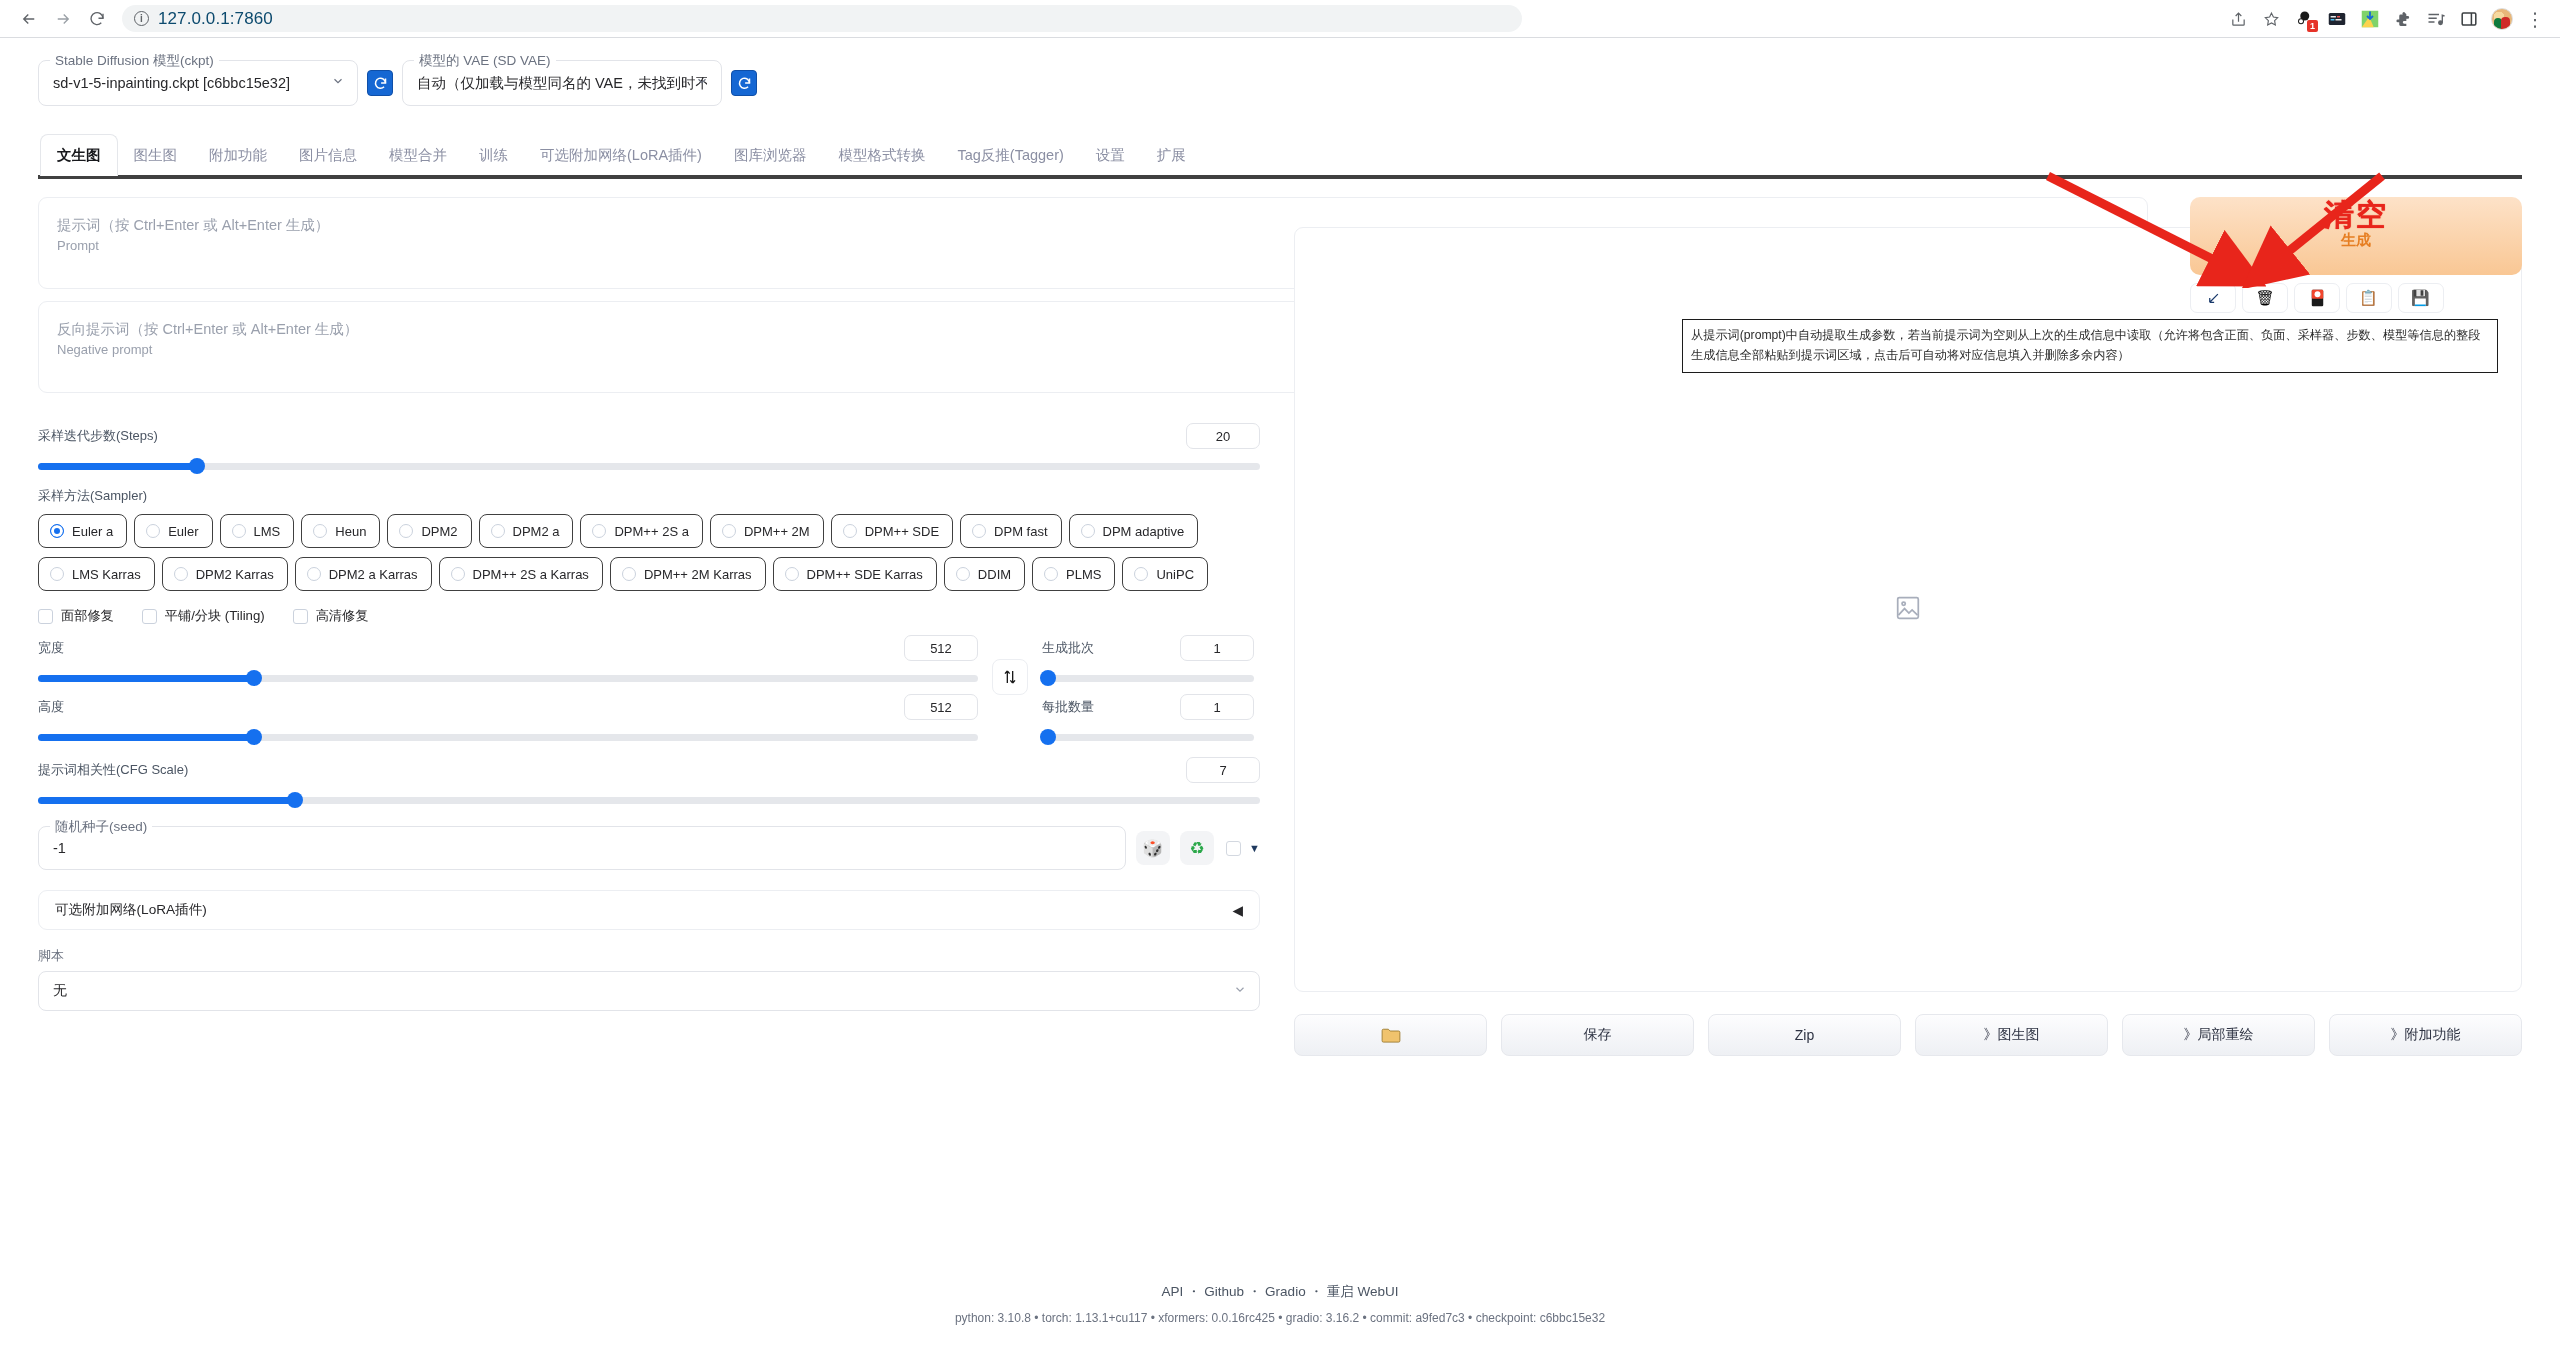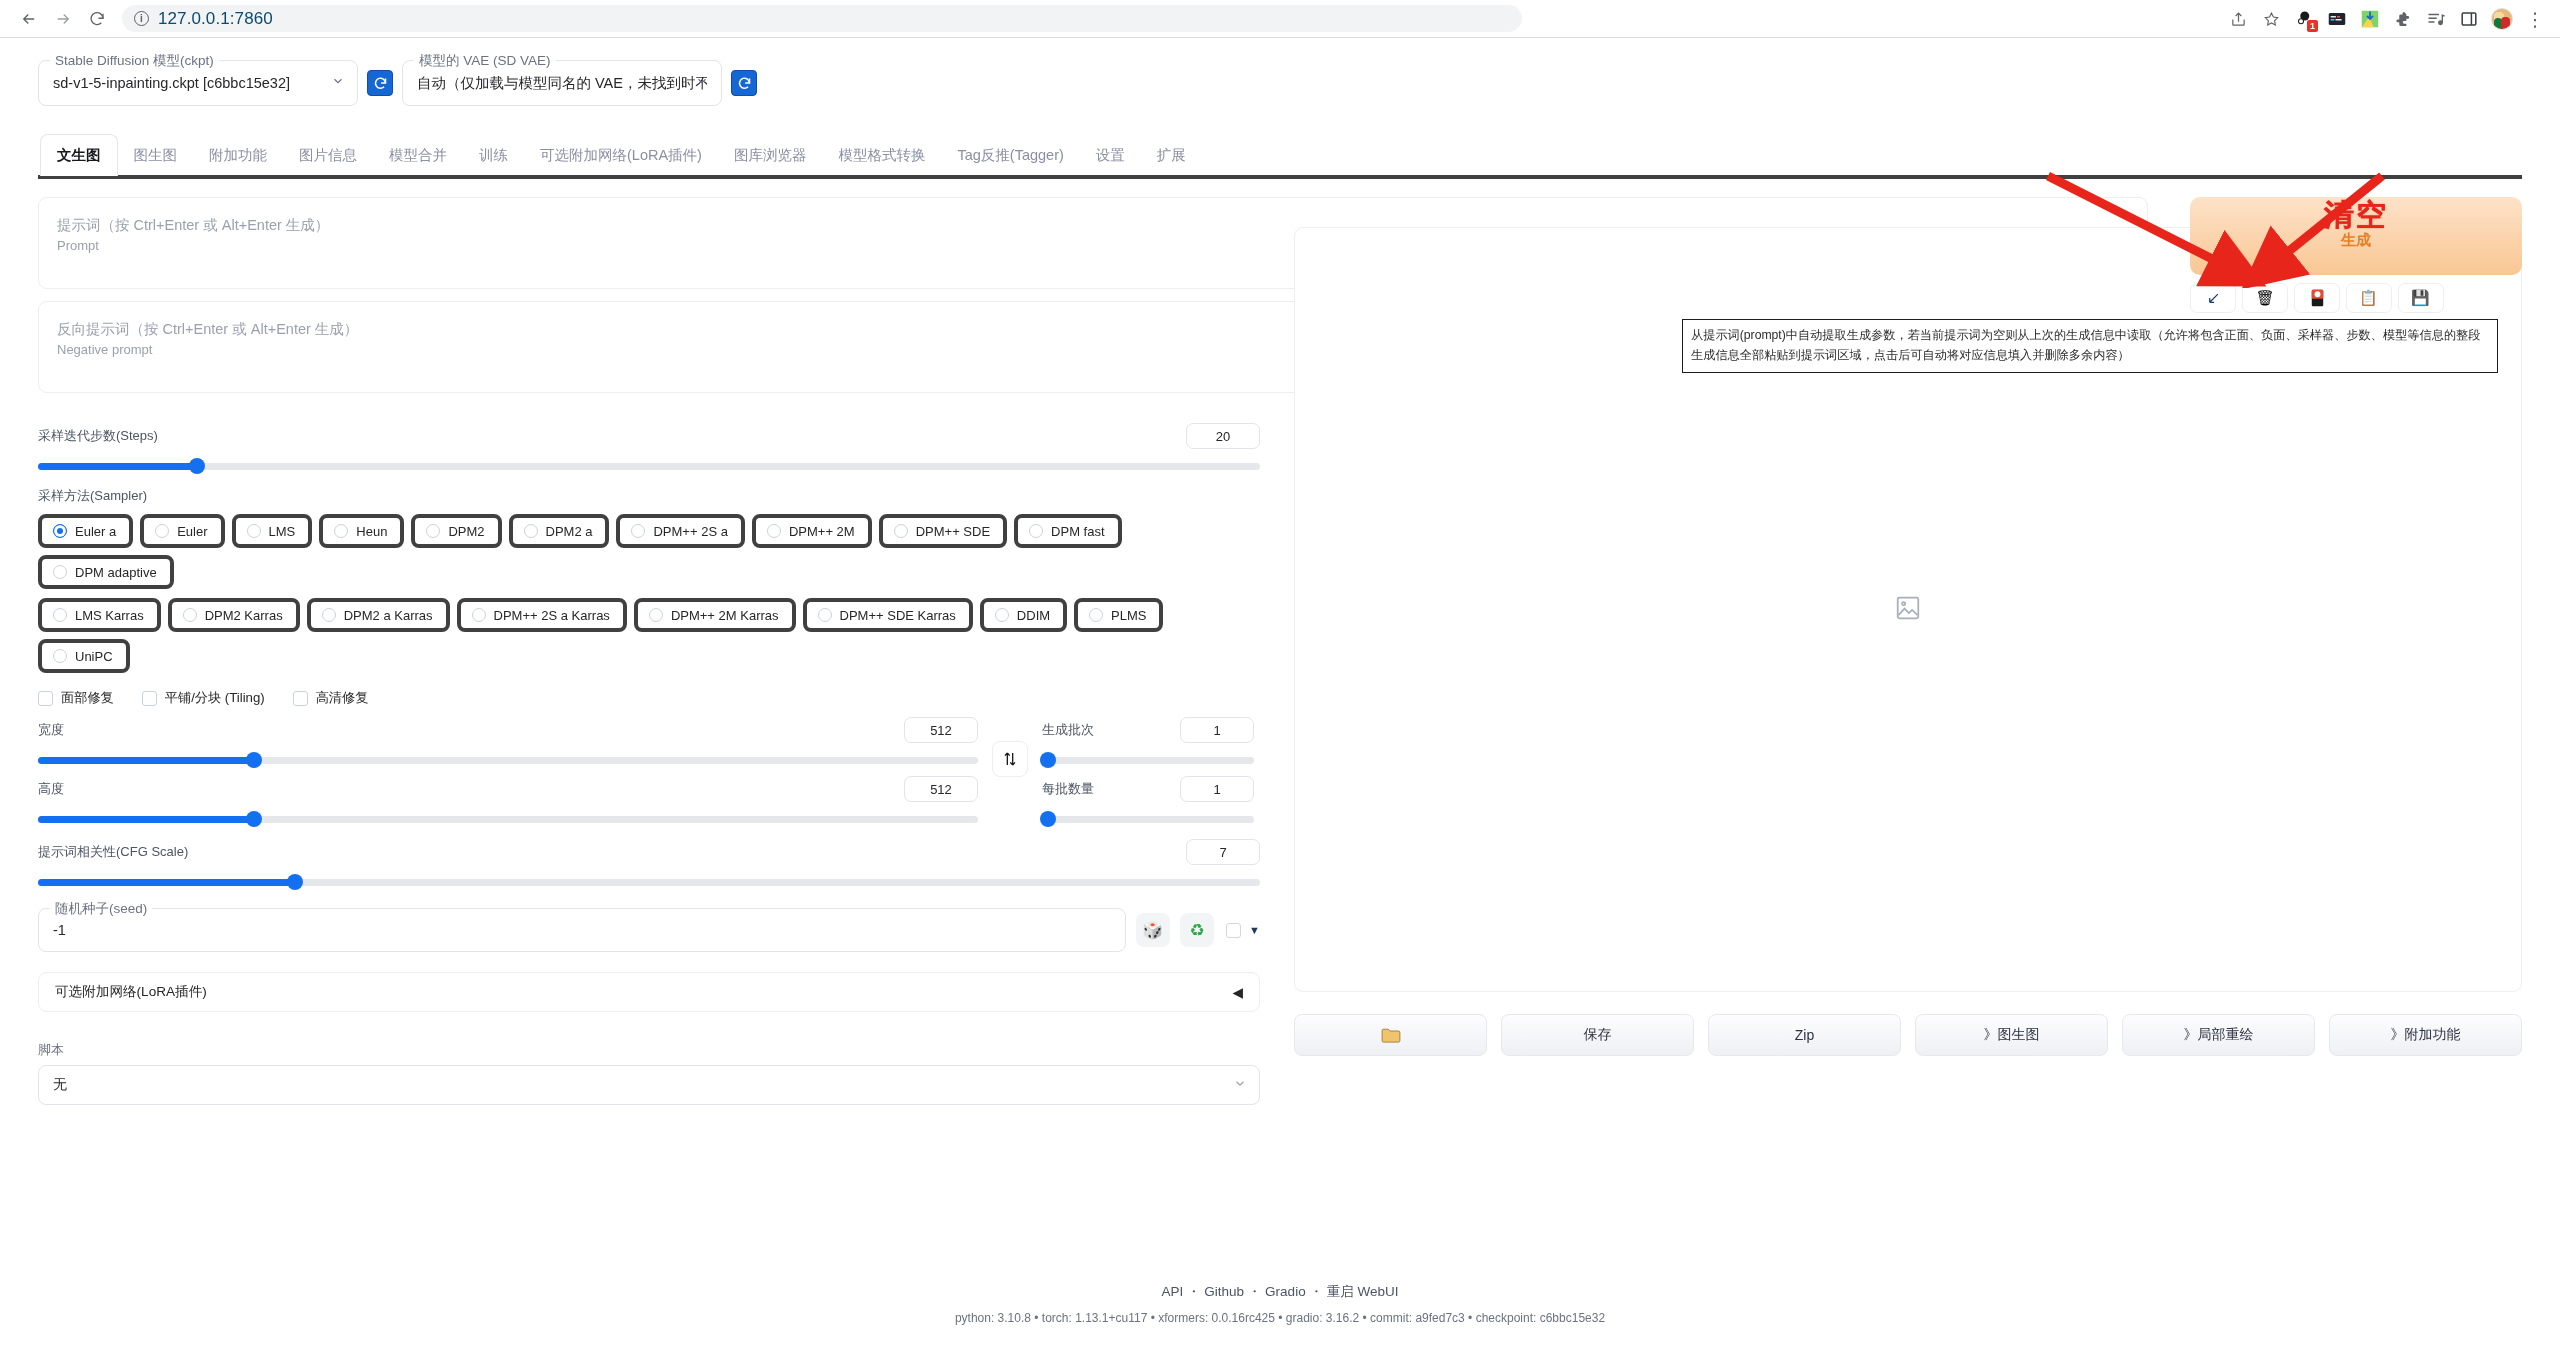--- a/index.html
+++ b/index.html
@@ -211,21 +211,21 @@
 
   .arrow-svg { position: absolute; pointer-events: none; z-index: 30; }
 
   
   .params { margin-top: 30px; }
   .slider-label { font-size: 13px; color: #4b5563; }
   .lbl-row { display: flex; align-items: center; justify-content: space-between; }
 
   .radio-grid { display: flex; flex-wrap: wrap; gap: 7px; margin-top: 9px; }
   .radio-pill {
-    border: 4px solid #404040; border-radius: 8px;
+    border: 1px solid #404040; border-radius: 8px;
     background: #fff; height: 34px;
     display: flex; align-items: center; gap: 8px;
     padding: 0 13px 0 11px;
     font-size: 13px; color: #27272a; white-space: nowrap;
   }
   .radio-dot {
     width: 14px; height: 14px; border-radius: 50%;
     border: 1.5px solid #cbd2dd; background: #fff; flex: 0 0 14px;
   }
   .radio-pill.sel .radio-dot {
@@ -261,21 +261,21 @@
   }
   .seed-chk { width: 15px; height: 15px; border: 1.4px solid #d3d8e0; border-radius: 3px; margin-left: 12px; background:#fff;}
   .tri-down { margin-left: 8px; color: #1f3a5f; font-size: 11px; }
 
   .accordion {
     border: 1px solid #eceef2; border-radius: 9px; background: #fff;
     margin-top: 20px; height: 40px;
     display:flex; align-items:center; justify-content: space-between;
     padding: 0 16px; font-size: 13.6px; color: #27272a;
   }
-  .script-wrap { margin-top: 28px; position: relative; }
+  .script-wrap { margin-top: 16px; position: relative; }
   .script-label { font-size: 13px; color: #6b7280; }
   .script-sel {
     margin-top: 6px; height: 40px; border: 1px solid #e2e4e9; border-radius: 8px;
     background: #fff; display:flex; align-items:center; padding: 0 14px;
     font-size: 14px; color: #27272a; position: relative;
   }
 
   
   .result-box {
     border: 1px solid #eceef2; border-radius: 9px;

